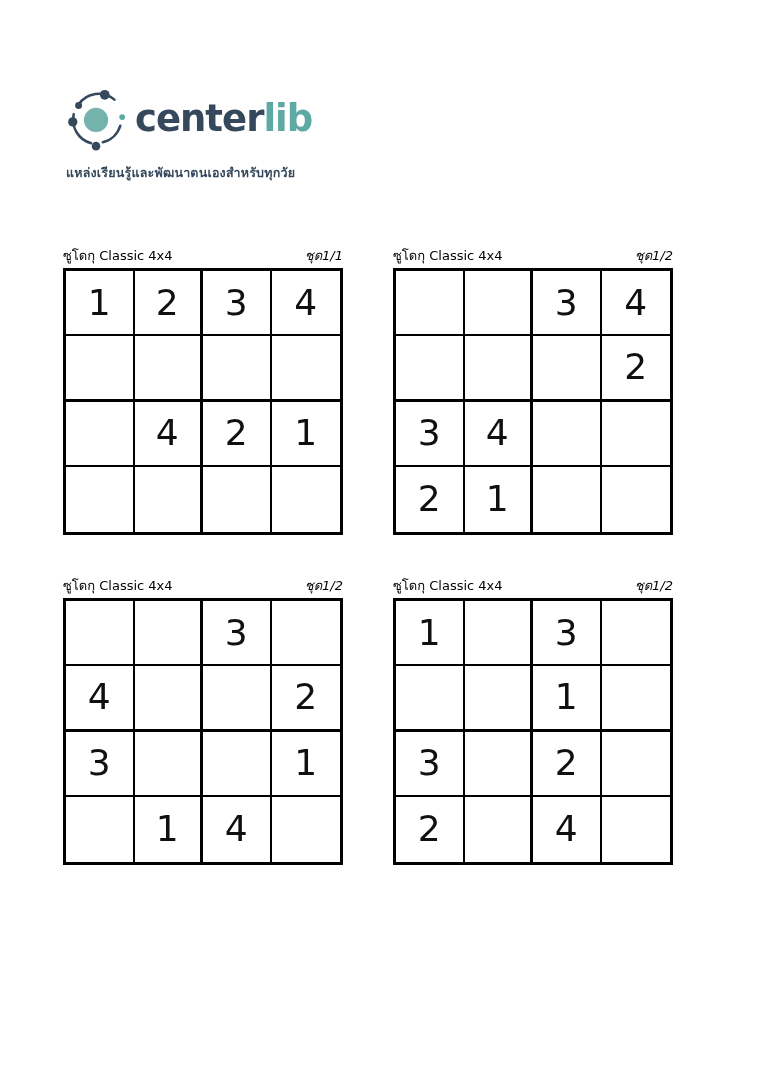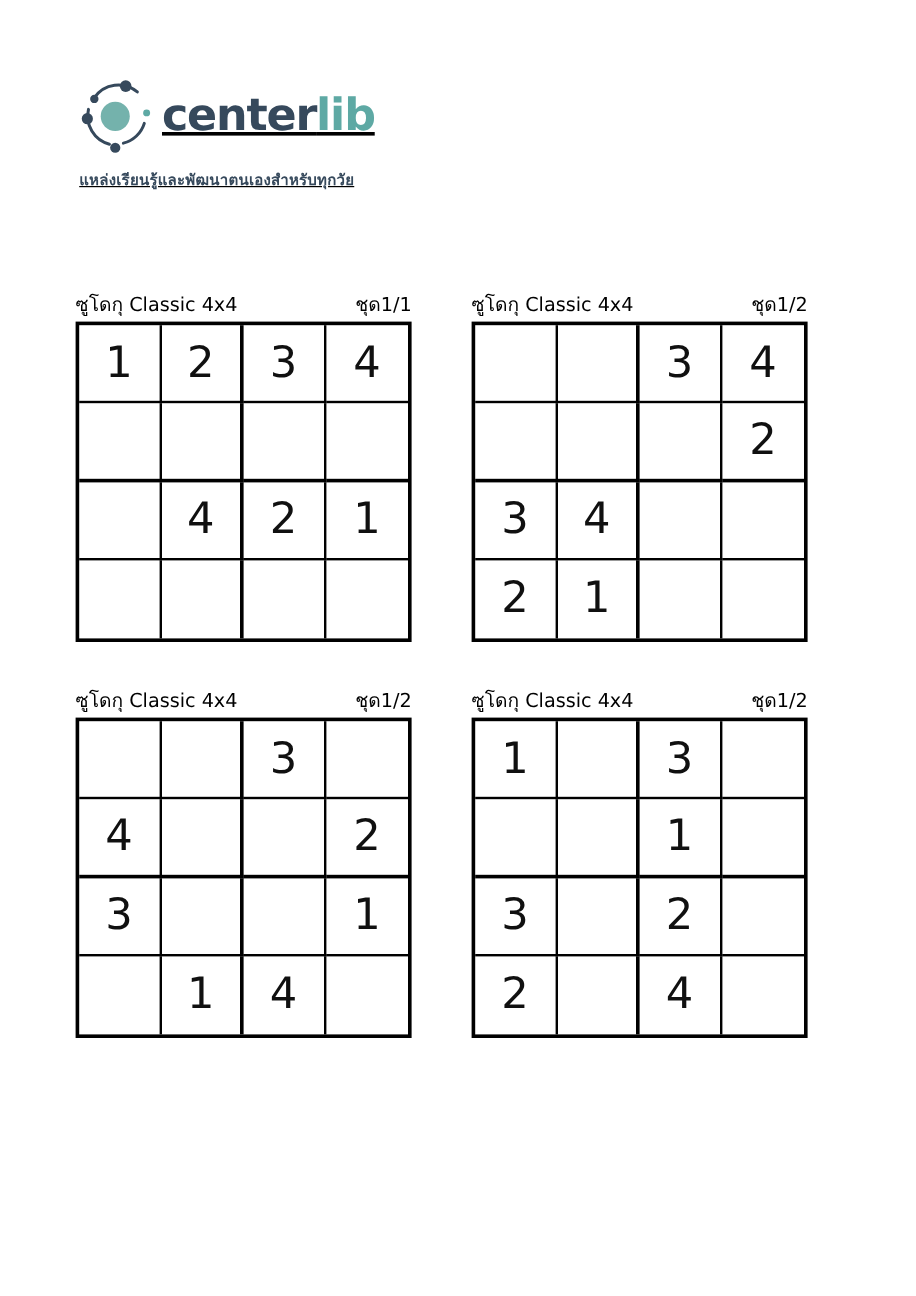--- a/index.html
+++ b/index.html
@@ -3,39 +3,39 @@
 <meta charset="utf-8">
 <style>
   html,body { margin:0; padding:0; background:#ffffff; }
   .page {
     position:relative; width:763px; height:1080px; background:#ffffff;
     font-family:"DejaVu Sans","Liberation Sans",sans-serif; color:#000;
     overflow:hidden;
   }
 
   
-  .logo-lockup { position:absolute; left:66px; top:64px;text-decoration:underline; }
+  .logo-lockup { position:absolute; left:66px; top:87px; }
   .logo-row { display:flex; align-items:center; gap:7px; }
   .logo-mark { width:62px; height:64px; flex:0 0 auto; }
   .logo-word { font-size:37px; font-weight:bold; letter-spacing:-1px; line-height:62px; }
   .w-center { color:#36495c; }
   .w-lib { color:#5ea9a4; }
   .logo-tagline { margin-top:12px; font-size:12.5px; font-weight:bold; color:#36495c; letter-spacing:0.2px; white-space:pre; }
 
   
   .page-header { position:absolute; left:393px; top:33px; width:345px; }
   .h-line { white-space:pre; line-height:1.45; margin-bottom:15px; }
   .h-bold { font-size:22px; font-weight:bold; }
   .h-reg  { font-size:20px; font-weight:normal; }
 
   
   .puzzle { position:absolute; width:280px; }
-  .puzzle-head { display:flex; justify-content:space-between; align-items:flex-end; height:22px; font-size:16px; margin-bottom:2px; }
+  .puzzle-head { display:flex; justify-content:space-between; align-items:flex-end; height:22px; font-size:13px; margin-bottom:2px; }
   .puzzle-title { white-space:pre; }
-  .puzzle-set { white-space:pre; }
+  .puzzle-set { white-space:pre;font-style:italic; }
 
   .grid {
     display:grid; grid-template-columns:repeat(4,1fr); grid-template-rows:repeat(4,1fr);
     width:280px; height:267px; border:3px solid #000; box-sizing:border-box; background:#fff;
   }
   .cell {
     display:flex; align-items:center; justify-content:center;
     border-right:2px solid #000; border-bottom:2px solid #000;
     font-size:36px; color:#101010; line-height:1;
   }

